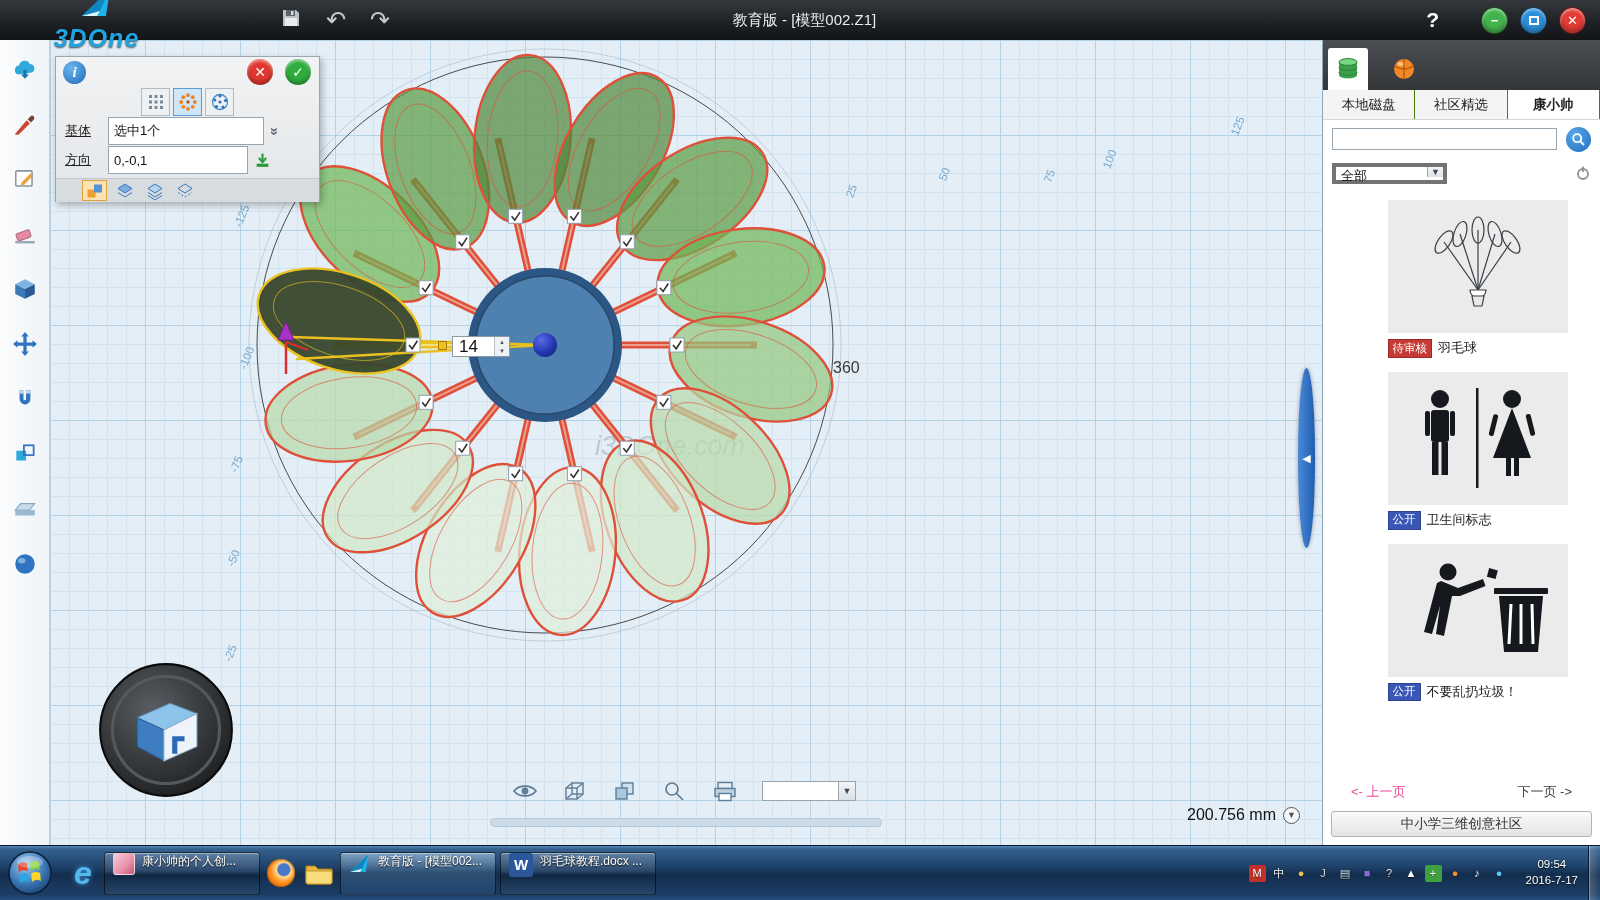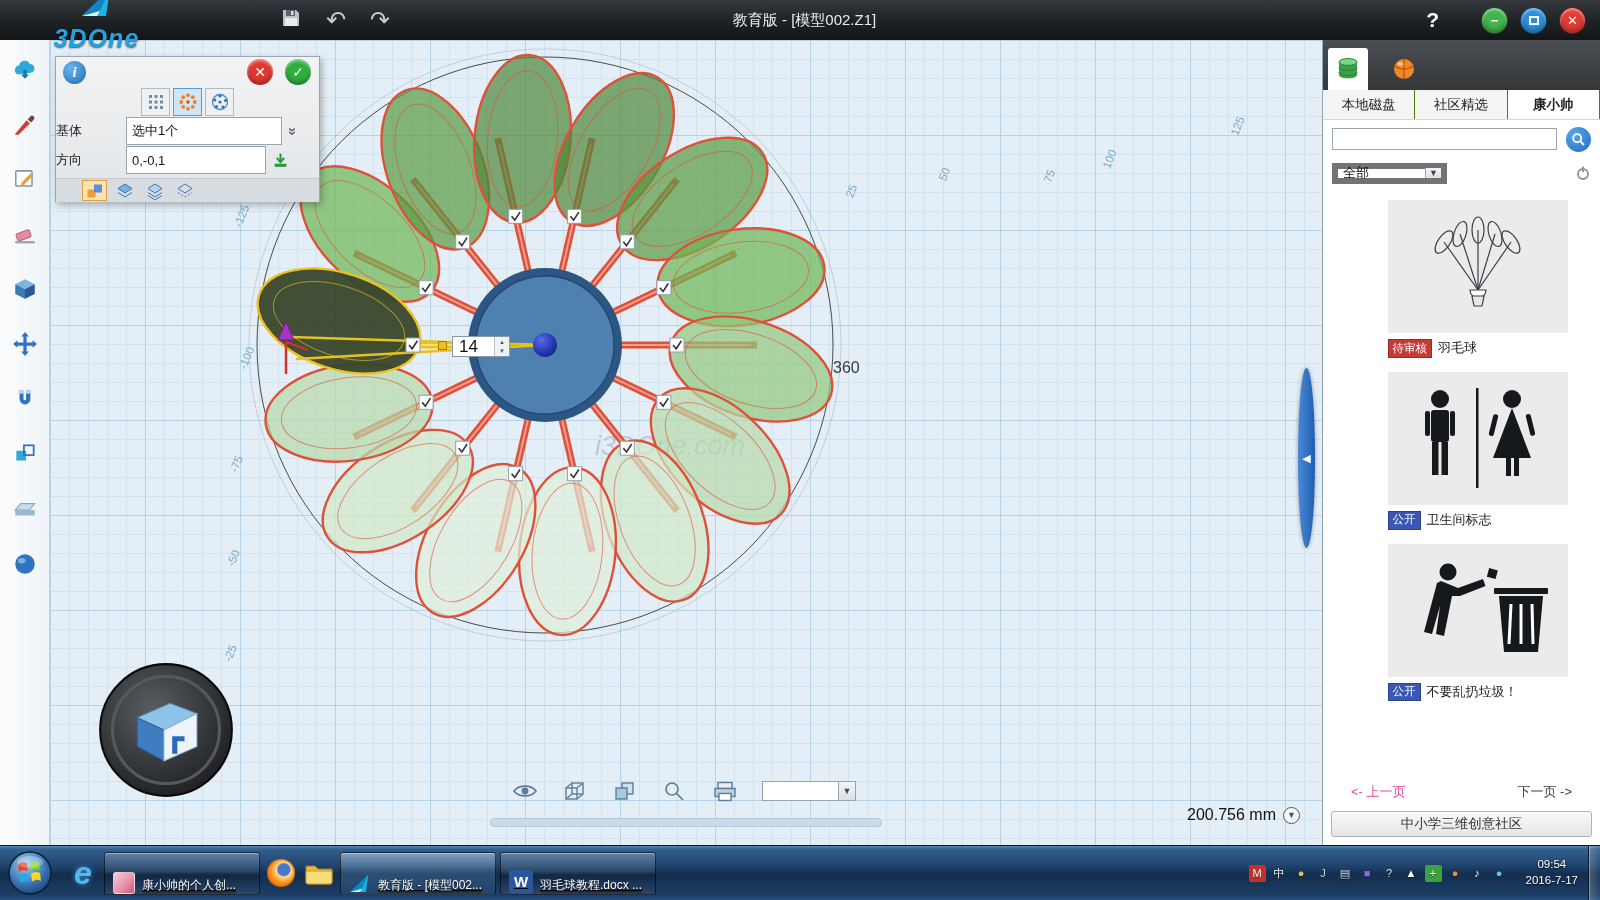--- a/index.html
+++ b/index.html
@@ -38,21 +38,21 @@
 .info-btn{position:absolute;left:7px;top:4px;width:23px;height:23px;border-radius:50%;background:radial-gradient(circle at 35% 30%,#6ab4ec,#1f6cb8);color:#fff;font-weight:bold;font-style:italic;font-size:15px;display:flex;align-items:center;justify-content:center;font-family:"Liberation Serif",serif;cursor:pointer;}
 .cancel-btn,.ok-btn{position:absolute;top:2px;width:26px;height:26px;border-radius:50%;display:flex;align-items:center;justify-content:center;color:#fff;font-size:14px;font-weight:bold;cursor:pointer;box-shadow:inset 0 2px 3px rgba(255,255,255,.5),inset 0 -3px 4px rgba(0,0,0,.3);}
 .cancel-btn{left:191px;background:#e03830;}
 .ok-btn{left:229px;background:#2fae3e;}
 .pat-row{position:absolute;left:85px;top:31px;display:flex;gap:3px;}
 .pat-btn{width:29px;height:28px;border:1px solid #b0bac2;background:#eef1f3;display:flex;align-items:center;justify-content:center;cursor:pointer;padding:0;}
 .pat-btn.active{background:#cfe6f8;border-color:#5a9ad0;}
 .dlg-field{position:absolute;left:0;display:flex;align-items:center;height:24px;width:100%;}
 .f-base{top:62px;}
 .f-dir{top:91px;}
-.dlg-field label{width:70px;color:#222;}
+.dlg-field label{width:52px;padding-left:9px;color:#222;text-decoration:underline;}
 .dlg-input{background:#fff;border:1px solid #98a4ae;height:28px;display:flex;align-items:center;padding:0 5px;font-size:13px;color:#111;cursor:text;}
 .base-input{width:156px;}
 .dir-input{width:140px;}
 .chev{margin-left:7px;transform:rotate(90deg);color:#667;font-weight:bold;font-size:15px;cursor:pointer;}
 .picker{margin-left:6px;cursor:pointer;display:flex;}
 .dlg-opts{position:absolute;left:0;top:121px;width:100%;height:24px;background:#d7dce0;border-top:1px solid #c2c8cd;display:flex;align-items:center;padding-left:26px;gap:5px;}
 .opt-btn{width:25px;height:21px;border:1px solid transparent;background:transparent;display:flex;align-items:center;justify-content:center;cursor:pointer;padding:0;}
 .opt-btn.active{background:#fbe3b3;border-color:#e0a23c;}
 
 
@@ -83,21 +83,21 @@
 .icon-tabs{height:50px;background:linear-gradient(#4a4e52,#33373a);display:flex;align-items:flex-end;padding-left:5px;gap:16px;flex:none;}
 .itab{width:40px;height:42px;display:flex;align-items:center;justify-content:center;border-radius:3px 3px 0 0;cursor:pointer;}
 .itab.active{background:#fff;}
 .text-tabs{height:30px;display:flex;border-bottom:1px solid #d6d6d6;background:#f4f4f4;flex:none;}
 .ttab{flex:1;display:flex;align-items:center;justify-content:center;font-size:13.5px;color:#222;border-right:1px solid #4d7c0f;cursor:pointer;}
 .ttab.active{background:#fff;font-weight:bold;}
 .search-row{height:38px;display:flex;align-items:center;padding:0 9px;gap:9px;flex:none;}
 .search-input{flex:1;height:22px;border:1px solid #9aa6b0;background:#fff;outline:none;padding:0 4px;font-size:13px;}
 .search-btn{width:25px;height:25px;border-radius:50%;background:radial-gradient(circle at 35% 30%,#5aa8e8,#1d6cc0);display:flex;align-items:center;justify-content:center;cursor:pointer;flex:none;}
 .filter-row{height:30px;display:flex;align-items:center;padding:0 9px;flex:none;}
-.filter-sel{width:115px;height:21px;border:6px solid #737373;background:#fff;display:flex;align-items:center;font-size:13px;cursor:pointer;}
+.filter-sel{width:115px;height:21px;border:4px solid #737373;background:#fff;display:flex;align-items:flex-start;font-size:13px;cursor:pointer;}
 .filter-val{flex:1;padding-left:5px;display:flex;align-items:center;color:#111;}
 .filter-arrow{width:16px;background:linear-gradient(#f2f5f7,#d9e1e7);border-left:1px solid #9aa6b0;font-size:9px;display:flex;align-items:center;justify-content:center;color:#445;}
 .refresh{margin-left:auto;cursor:pointer;display:flex;}
 .cards{flex:1;padding-top:12px;display:flex;flex-direction:column;align-items:center;overflow:hidden;}
 .card{width:148px;margin-bottom:14px;cursor:pointer;}
 .card-img{width:180px;height:133px;background:#ebebeb;display:flex;align-items:center;justify-content:center;}
 .card-label{display:flex;align-items:center;margin-top:6px;gap:6px;}
 .badge{font-size:11.5px;color:#fff;padding:1.5px 4px;line-height:1.2;}
 .badge-red{background:#c53a34;border:1px solid #9c2a24;}
 .badge-blue{background:#3a57b5;border:1px solid #2c4390;}
@@ -106,21 +106,21 @@
 .pg-prev{color:#ec4899;cursor:pointer;}
 .pg-next{color:#3a3f44;cursor:pointer;}
 .panel-footer{margin:4px 8px 8px;height:26px;border:1px solid #aeb4ba;border-radius:3px;background:linear-gradient(#fafafa,#e2e4e6);display:flex;align-items:center;justify-content:center;font-size:13.5px;color:#333;cursor:pointer;flex:none;}
 
 
 .taskbar{position:absolute;left:0;top:845px;width:1600px;height:55px;background:linear-gradient(#5688b8 0%,#33608e 6%,#1d4068 40%,#132e4e 52%,#1c3d64 90%,#245080 100%);border-top:1px solid #081828;display:flex;align-items:center;z-index:60;}
 .orb{width:48px;height:48px;margin:0 10px 0 6px;cursor:pointer;flex:none;}
 .pin{width:38px;height:42px;display:flex;align-items:center;justify-content:center;border-radius:3px;cursor:pointer;flex:none;}
 .ie{font-size:32px;font-weight:bold;font-style:italic;color:#54b8f0;text-shadow:0 0 5px rgba(80,180,255,.7);}
 .ff{width:28px;height:28px;border-radius:50%;background:radial-gradient(circle at 60% 38%,#4a78c8 0 24%,#ffd890 30%,#ff9018 55%,#e05e08);box-shadow:inset 0 0 3px #903a00;}
-.task-btn{height:43px;width:156px;margin:0 2px;padding:0 8px;display:flex;align-items:flex-end;gap:7px;border:1px solid rgba(0,0,0,.6);border-radius:3px;background:linear-gradient(rgba(255,255,255,.24),rgba(255,255,255,.08) 45%,rgba(0,0,0,.14) 55%,rgba(255,255,255,.06));box-shadow:inset 0 1px 0 rgba(255,255,255,.4);cursor:pointer;flex:none;text-decoration:underline;}
+.task-btn{height:43px;width:156px;margin:0 2px;padding:0 8px;display:flex;align-items:flex-start;gap:7px;border:1px solid rgba(0,0,0,.6);border-radius:3px;background:linear-gradient(rgba(255,255,255,.24),rgba(255,255,255,.08) 45%,rgba(0,0,0,.14) 55%,rgba(255,255,255,.06));box-shadow:inset 0 1px 0 rgba(255,255,255,.4);cursor:pointer;flex:none;}
 .task-btn.active{background:linear-gradient(rgba(205,235,255,.5),rgba(150,200,240,.22) 45%,rgba(40,90,140,.32));}
 .t-label{color:#fff;font-size:12px;white-space:nowrap;overflow:hidden;text-overflow:ellipsis;text-shadow:0 1px 2px #000;}
 .avatar{width:22px;height:22px;border-radius:3px;background:linear-gradient(135deg,#f8ccd8,#e890a8 60%,#c05878);border:1px solid rgba(255,255,255,.5);flex:none;}
 .word-ico{width:24px;height:24px;border-radius:3px;background:#2b579a;color:#fff;font-weight:bold;font-size:15px;display:flex;align-items:center;justify-content:center;flex:none;}
 .tray{margin-left:auto;display:flex;align-items:center;gap:5px;padding-right:8px;}
 .tray-ico{min-width:17px;height:17px;border-radius:2px;display:flex;align-items:center;justify-content:center;font-size:11px;cursor:pointer;text-shadow:0 1px 1px rgba(0,0,0,.5);padding:0 1px;}
 .clock{color:#fff;font-size:11.5px;text-align:center;line-height:1.35;text-shadow:0 1px 2px #000;padding:0 10px;cursor:default;flex:none;}
 .show-desktop{width:12px;height:55px;background:linear-gradient(90deg,rgba(255,255,255,.22),rgba(255,255,255,.05));border-left:1px solid #081828;box-shadow:inset 1px 0 0 rgba(255,255,255,.3);cursor:pointer;flex:none;}
 </style>
 </head>

